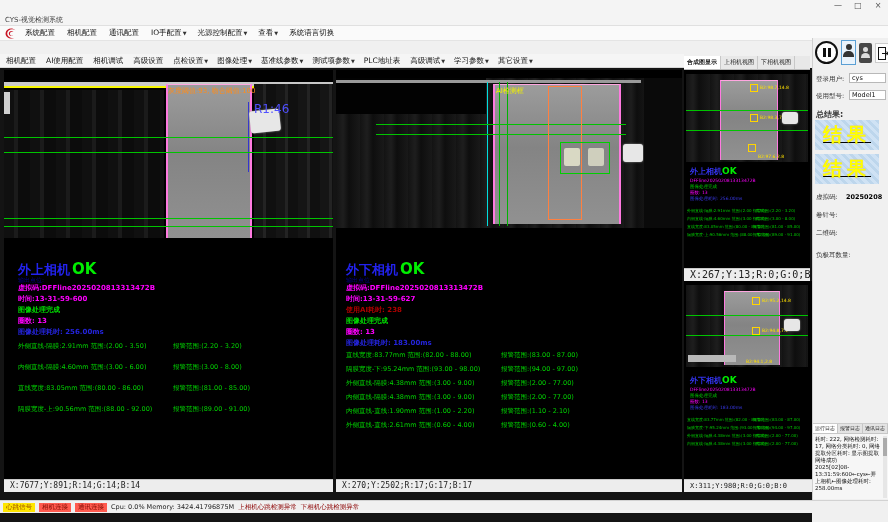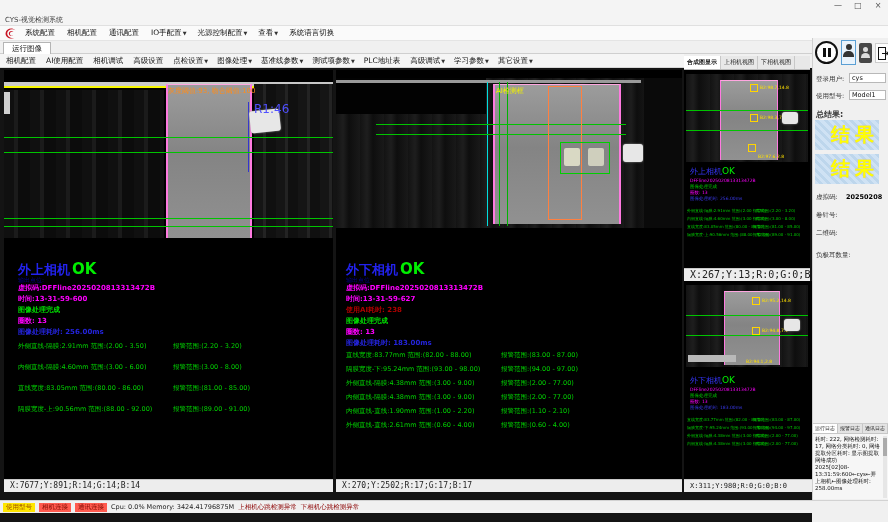--- a/index.html
+++ b/index.html
@@ -46,34 +46,34 @@
   .res-red { position:absolute; font-size:7px; font-weight:bold; color:#b00000; }
   .res-blu { position:absolute; font-size:7px; font-weight:bold; color:#2424dd; }
   .mrow { position:absolute; left:14px; right:4px; height:10px; }
   .mtext { position:absolute; left:0; font-size:6.5px; color:#00d400; white-space:nowrap; }
   .malarm { position:absolute; left:155px; font-size:6.5px; color:#00d400; white-space:nowrap; }
 
   
   .rc-tabs { position:absolute; left:684px; top:56px; width:126px; height:14px; background:#e8e8e8; border-bottom:1px solid #bbb; display:flex; }
   .rc-tab { font-size:6px; color:#222; padding:2px 3px; border-right:1px solid #c8c8c8; white-space:nowrap; }
   .rc-tab.active { background:#fff; font-weight:bold; }
-  .mini-title { position:absolute; font-size:8px; font-weight:normal; color:#3333ee; white-space:nowrap; }
+  .mini-title { position:absolute; font-size:8px; font-weight:bold; color:#3333ee; white-space:nowrap; }
   .mini-title .ok { color:#00ee00; font-size:9px; }
   .mini-mag { position:absolute; font-size:4.5px; color:#ff00ff; white-space:nowrap; }
   .mini-grn { position:absolute; font-size:4.5px; color:#00d400; white-space:nowrap; }
   .mini-blu { position:absolute; font-size:4.5px; color:#3a3aee; white-space:nowrap; }
   .mini-row { position:absolute; left:3px; right:2px; height:7px; overflow:hidden; }
   .mini-row .t { position:absolute; left:0; font-size:4px; color:#00c800; white-space:nowrap; }
   .mini-row .a { position:absolute; left:66px; font-size:4px; color:#00c800; white-space:nowrap; }
 
   
   .sidebar { position:absolute; left:812px; top:38px; width:76px; height:462px; background:#f0f0f0; border-left:1px solid #cfcfcf; }
   .sb-label { position:absolute; font-size:6.5px; color:#333; white-space:nowrap; }
   .sb-input { position:absolute; height:10px; background:#fff; border:1px solid #b8b8b8; font-size:6.5px; color:#111; padding:0 2px; line-height:9px; }
-  .result-box { position:absolute; left:2px; width:64px; height:30px; background:repeating-linear-gradient(45deg,#cfe2f4 0 3px,#bdd6ec 3px 6px); display:flex; align-items:center; justify-content:flex-end; }
+  .result-box { position:absolute; left:2px; width:64px; height:30px; background:repeating-linear-gradient(45deg,#cfe2f4 0 3px,#bdd6ec 3px 6px); display:flex; align-items:center; justify-content:center;text-decoration:underline; }
   .result-box span { color:#ffff00; font-size:19px; font-weight:bold; letter-spacing:5px; text-shadow:0 0 1px #caa; }
   .btn { position:absolute; cursor:pointer; }
   .pause-btn { left:2px; top:3px; width:23px; height:23px; border:2.5px solid #111; border-radius:50%; background:#fff; display:flex; align-items:center; justify-content:center; gap:2px; }
   .pbar { width:3px; height:9px; background:#111; }
   .user-btn { left:28px; top:2px; width:15px; height:25px; border:1px solid #5a9fd4; background:#eaf3fb; }
   .oper-btn { left:46px; top:5px; width:13px; height:20px; background:#474747; border-radius:2px; }
   .exit-btn { left:62px; top:5px; width:15px; height:20px; background:#fdfdfd; border:1px solid #ccc; }
   .p-head { width:6px; height:6px; border-radius:50%; margin:3px auto 1px; }
   .p-body { width:11px; height:6px; border-radius:5px 5px 0 0; }
   .dark .p-head { width:5px; height:5px; background:#ddd; margin-top:4px; }
@@ -120,23 +120,20 @@
     </svg>
     <span class="menu-item"><span>系统配置</span><span class="arr"></span></span>
     <span class="menu-item"><span>相机配置</span><span class="arr"></span></span>
     <span class="menu-item"><span>通讯配置</span><span class="arr"></span></span>
     <span class="menu-item"><span>IO手配置</span><span class="arr">▼</span></span>
     <span class="menu-item"><span>光源控制配置</span><span class="arr">▼</span></span>
     <span class="menu-item"><span>查看</span><span class="arr">▼</span></span>
     <span class="menu-item"><span>系统语言切换</span><span class="arr"></span></span>
   </div>
 
-  <div class="tabrow">
-    <div class="run-tab">运行图像</div>
-  </div>
 
   <div class="toolbar">
     <span class="tool-item"><span>相机配置</span><span class="arr"></span></span>
     <span class="tool-item"><span>AI使用配置</span><span class="arr"></span></span>
     <span class="tool-item"><span>相机调试</span><span class="arr"></span></span>
     <span class="tool-item"><span>高级设置</span><span class="arr"></span></span>
     <span class="tool-item"><span>点检设置</span><span class="arr">▼</span></span>
     <span class="tool-item"><span>图像处理</span><span class="arr">▼</span></span>
     <span class="tool-item"><span>基准线参数</span><span class="arr">▼</span></span>
     <span class="tool-item"><span>测试项参数</span><span class="arr">▼</span></span>
@@ -379,21 +376,21 @@
       </div>
       <div class="log-text">耗时: 222, 网络检测耗时: 17, 网络分类耗时: 0, 网络提取分区耗时: 显示图提取网络成功
 2025[02]08-13:31:59:600←cys←开上相机←图像处理耗时: 258.00ms</div>
       <div class="log-scroll">
         <div class="log-thumb"></div>
       </div>
     </div>
   </div>
 
   <div class="bottombar">
-    <span class="badge yellow">使用型号</span>
+    <span class="badge yellow">心跳信号</span>
     <span class="badge red">相机连接</span>
     <span class="badge red">通讯连接</span>
     <span class="bb-text">Cpu: 0.0% Memory: 3424.41796875M</span>
     <span class="bb-warn">上相机心跳检测异常</span>
     <span class="bb-warn">下相机心跳检测异常</span>
   </div>
 
 </div>
 
 </body></html>

